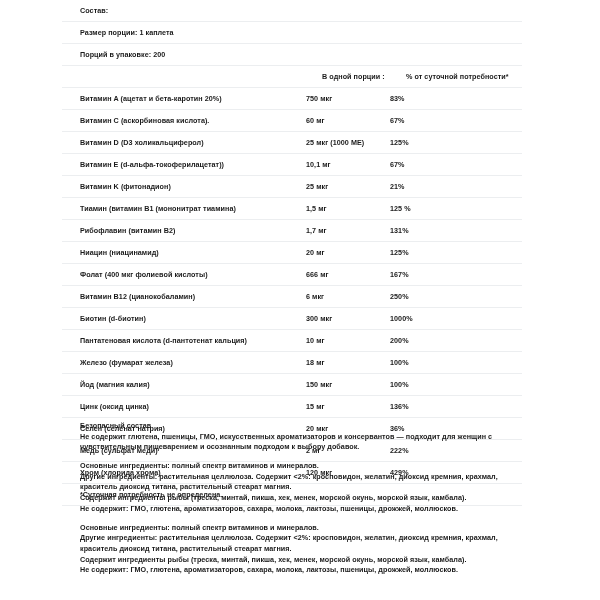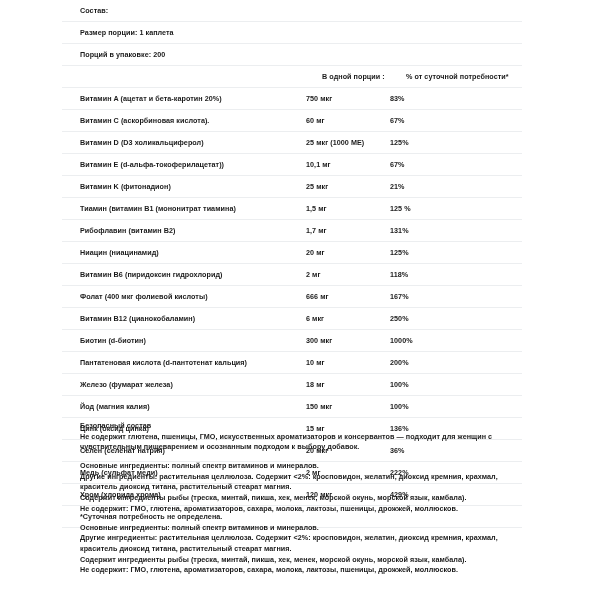--- a/index.html
+++ b/index.html
@@ -196,31 +196,20 @@
             </td>
           <td>
               <div class="cell-inner c-amount">20 мг</div>
             </td>
           <td>
               <div class="cell-inner c-dv">125%</div>
             </td>
         </tr>
         <tr>
           <td>
-              <div class="cell-inner c-label">Витамин B6 (пиридоксин гидрохлорид)</div>
-            </td>
-          <td>
-              <div class="cell-inner c-amount">2 мг</div>
-            </td>
-          <td>
-              <div class="cell-inner c-dv">118%</div>
-            </td>
-        </tr>
-        <tr>
-          <td>
               <div class="cell-inner c-label">Фолат (400 мкг фолиевой кислоты)</div>
             </td>
           <td>
               <div class="cell-inner c-amount">666 мг</div>
             </td>
           <td>
               <div class="cell-inner c-dv">167%</div>
             </td>
         </tr>
         <tr>

